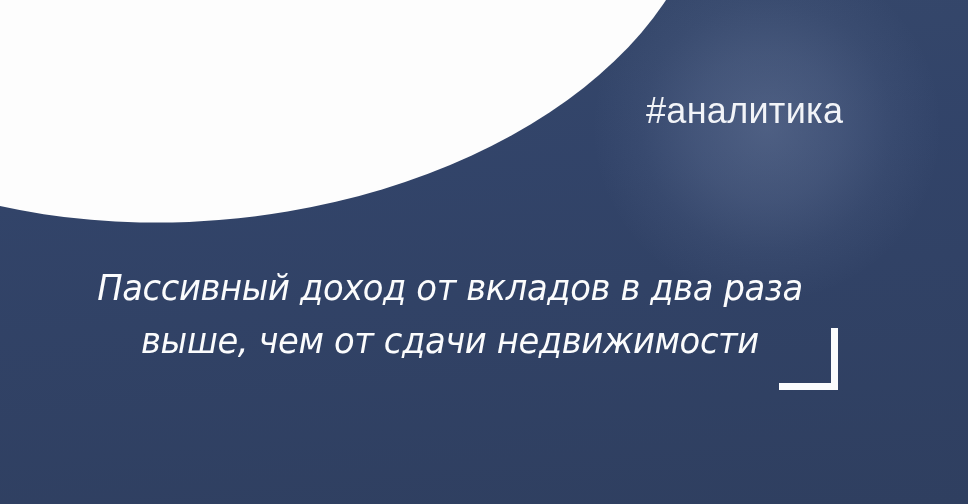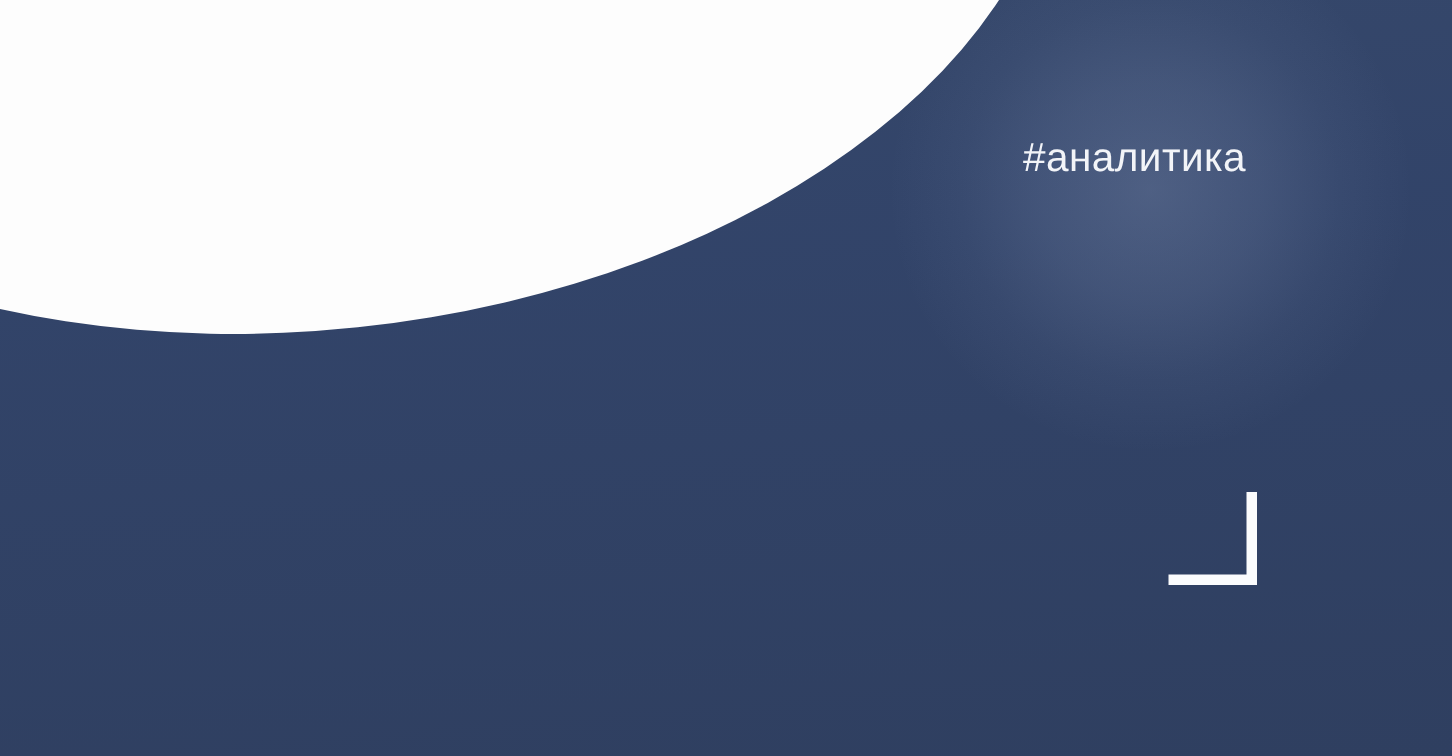--- a/index.html
+++ b/index.html
@@ -79,24 +79,24 @@
     letter-spacing: -0.6px;
     color: #2b3c60;
     margin-left: -3px;
     transform: scaleX(1.02);
     transform-origin: left bottom;
   }
 
   
   .hashtag {
     position: absolute;
-    left: 682px;
+    left: 646px;
     top: 90px;
     font-family: "Liberation Sans", sans-serif;
-    font-size: 27px;
+    font-size: 36px;
     font-weight: 400;
     color: #f2f4f8;
     letter-spacing: 0.3px;
     white-space: nowrap;
   }
 
   
   .headline {
     position: absolute;
     left: 60px;
@@ -149,19 +149,23 @@
 
   <div class="bg-base"></div>
 
   <div class="glow"></div>
 
   <div class="white-blob"></div>
 
 
   <div class="hashtag">#аналитика</div>
 
+  <div class="headline">
+    <span class="hl-line">Пассивный доход от вкладов в два раза</span>
+    <span class="hl-line">выше, чем от сдачи недвижимости</span>
+  </div>
 
   <div class="bracket">
     <span class="v-bar"></span>
     <span class="h-bar"></span>
   </div>
 
 </div>
 
 </body></html>

